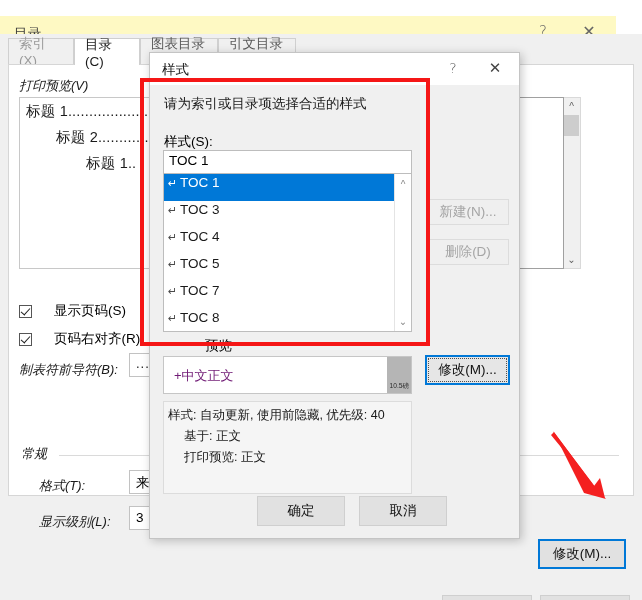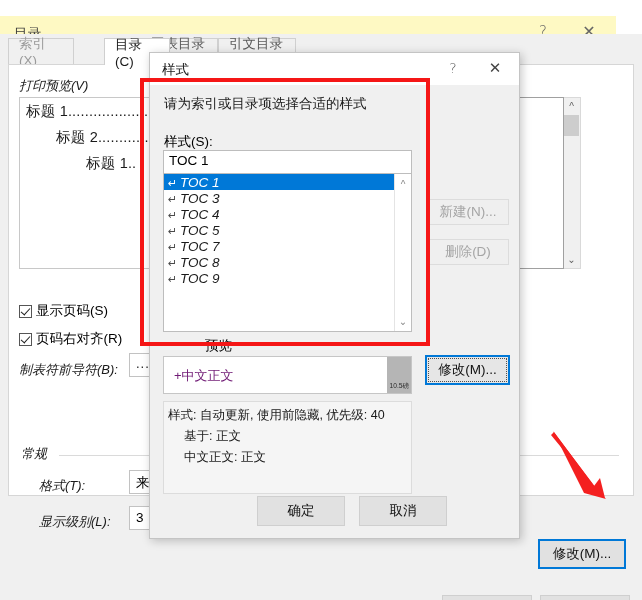--- a/index.html
+++ b/index.html
@@ -91,21 +91,21 @@
   }
   .tab.active {
     background: #ffffff;
     color: #1a1a1a;
     font-weight: normal;
     border-color: #cfcfcf;
     z-index: 3;
     height: 27px;
   }
   #tab-index { left: 0px;  width: 66px; }
-  #tab-toc   { left: 66px; width: 66px; margin-left: 30px; }
+  #tab-toc   { left: 66px; width: 66px; }
   #tab-figs  { left: 132px; width: 78px; color:#5a5a5a; }
   #tab-cites { left: 210px; width: 78px; color:#5a5a5a; }
 
   
   #tab-panel {
     position: absolute;
     left: 8px; top: 30px;
     width: 626px; height: 432px;
     background: #ffffff;
     border: 1px solid #d6d6d6;
@@ -178,21 +178,21 @@
   }
   #web-sb-up { top: 0; }
   #web-sb-down { bottom: 0; }
 
   
   .checkrow {
     position: absolute;
     left: 10px;
     display: flex;
     align-items: center;
-    gap: 4px;
+    gap: 22px;
     font-size: 13.5px;
   }
   #chk-showpage { top: 237px; }
   #chk-rightalign { top: 265px; }
   .cbox {
     width: 13px; height: 13px;
     border: 1px solid #555;
     background: #fff;
     box-sizing: border-box;
     position: relative;
@@ -342,28 +342,27 @@
     position: absolute;
     left: 13px; top: 120px;
     width: 249px; height: 159px;
     background: #ffffff;
     border: 1px solid #bdbdbd;
     box-sizing: border-box;
     overflow: hidden;
   }
   .style-item {
     position: relative;
-    height: 16px;
+    height: 27px;
     line-height: 17px;
     padding-left: 4px;
     font-size: 13.5px;
     color: #1a1a1a;
     white-space: nowrap;
     cursor: default;
-    font-style: italic;
   }
   .style-item.selected {
     background: #0078d7;
     color: #ffffff;
   }
   .pilcrow {
     display: inline-block;
     width: 12px;
     color: #4a4a4a;
     font-size: 11px;
@@ -633,21 +632,21 @@
   <div id="preview-box">
     <div id="preview-sample">+中文正文</div>
     <div id="preview-size-chip">
       <span id="preview-size-text">10.5磅</span>
     </div>
   </div>
 
   <div id="desc-box">
     <div class="desc-line" id="desc-l1">样式: 自动更新, 使用前隐藏, 优先级: 40</div>
     <div class="desc-line" id="desc-l2">基于: 正文</div>
-    <div class="desc-line" id="desc-l3">中文正文: 正文</div>
+    <div class="desc-line" id="desc-l3">打印预览: 正文</div>
   </div>
 
   <div class="winbtn" id="inner-modify-btn">
     <span class="focus-ring"></span>
     <span>修改(M)...</span>
   </div>
 
   <div class="winbtn" id="inner-ok-btn">
     <span>确定</span>
   </div>

